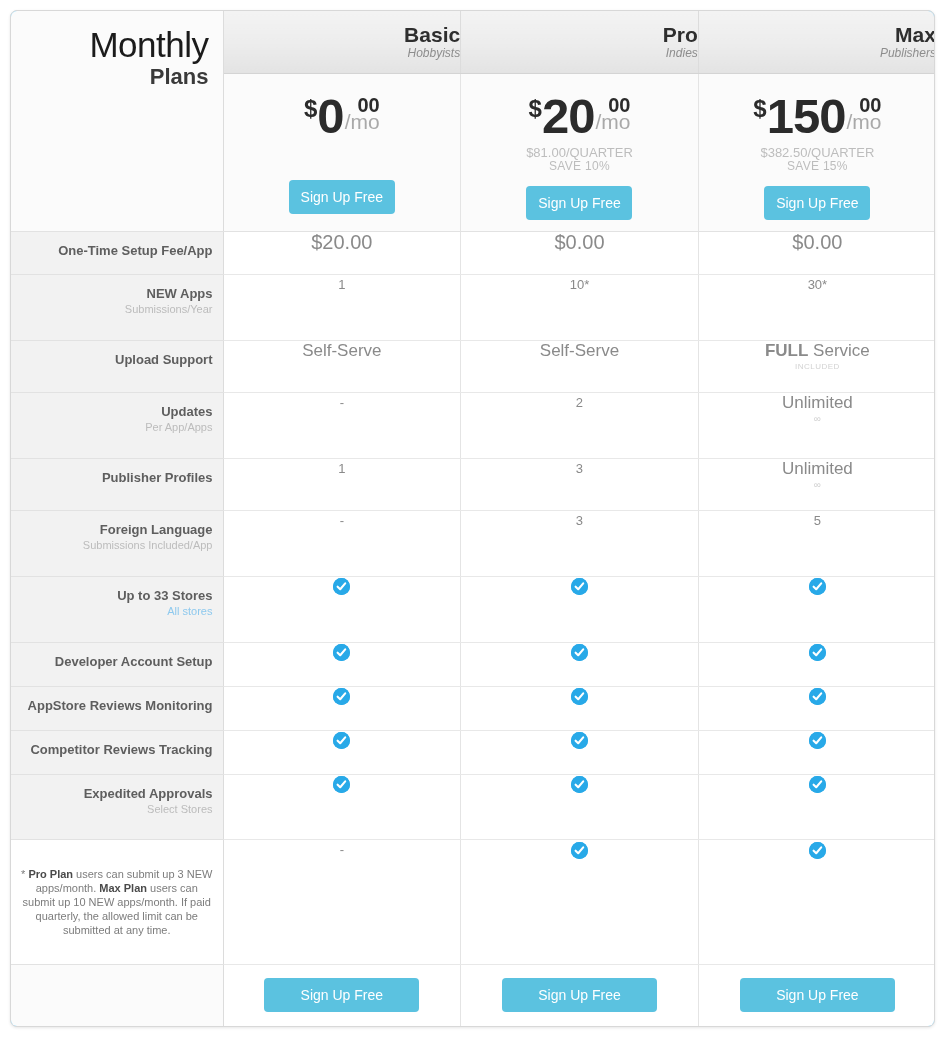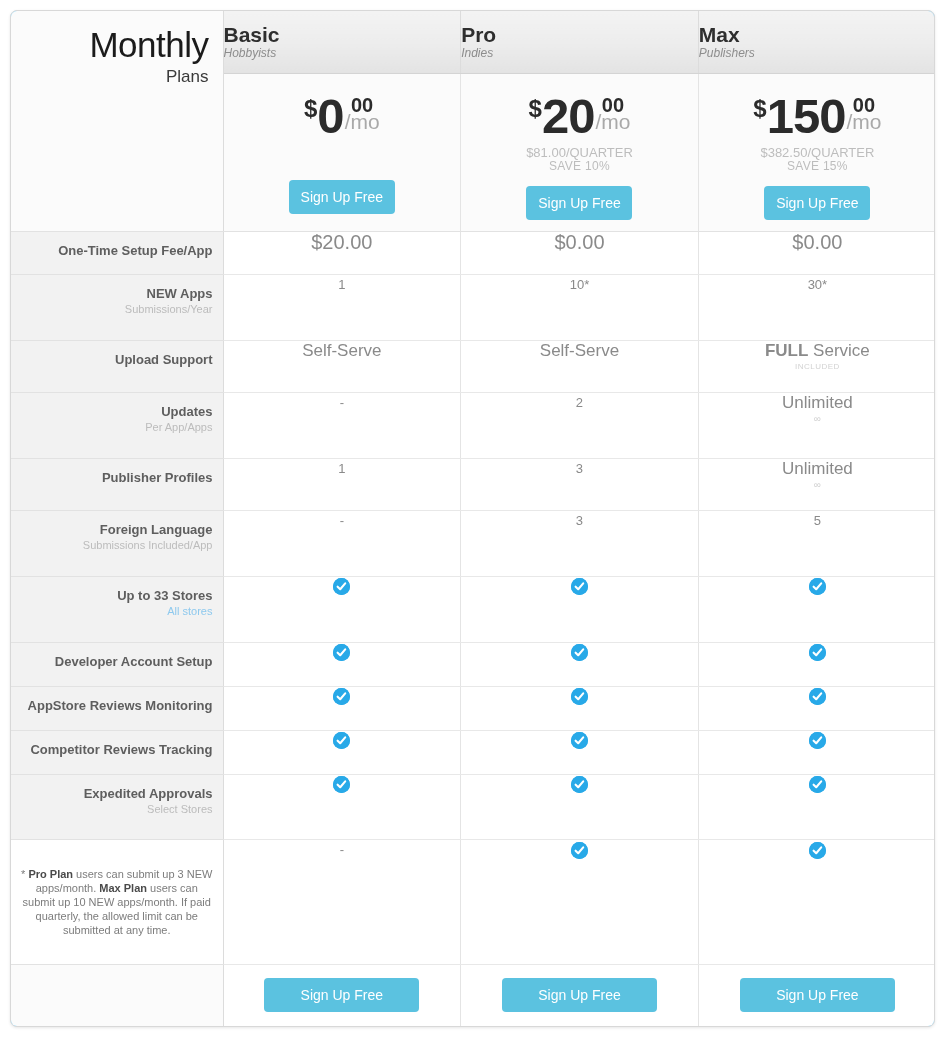--- a/index.html
+++ b/index.html
@@ -46,32 +46,32 @@
   }
   .title-main {
     font-size: 35px;
     font-weight: 300;
     color: #1b1b1b;
     line-height: 40px;
     letter-spacing: -0.5px;
     display: block;
   }
   .title-sub {
-    font-size: 17px;
-    font-weight: 400;
+    font-size: 22px;
+    font-weight: 700;
     color: #3a3a3a;
     line-height: 24px;
     display: block;
   }
 
   .plan-head {
     background: linear-gradient(to bottom, #f3f3f3 0%, #ececec 55%, #e3e3e3 100%);
     border-left: 1px solid #dcdcdc;
     border-bottom: 1px solid #d4d4d4;
-    text-align: left;
+    text-align: right;
     vertical-align: middle;
     height: 62px;
     padding: 0;
   }
   .plan-name {
     font-size: 21px;
     font-weight: bold;
     color: #2e2e2e;
     line-height: 23px;
     display: block;
@@ -110,21 +110,21 @@
   }
   .amt {
     font-size: 49px;
     font-weight: bold;
     color: #2b2b2b;
     letter-spacing: -1px;
   }
   .frac-wrap {
     display: inline-block;
     vertical-align: top;
-    text-align: center;
+    text-align: right;
     margin-left: 1px;
   }
   .cents {
     font-size: 20px;
     font-weight: bold;
     color: #2b2b2b;
     display: block;
     line-height: 18px;
     padding-top: 4px;
   }

